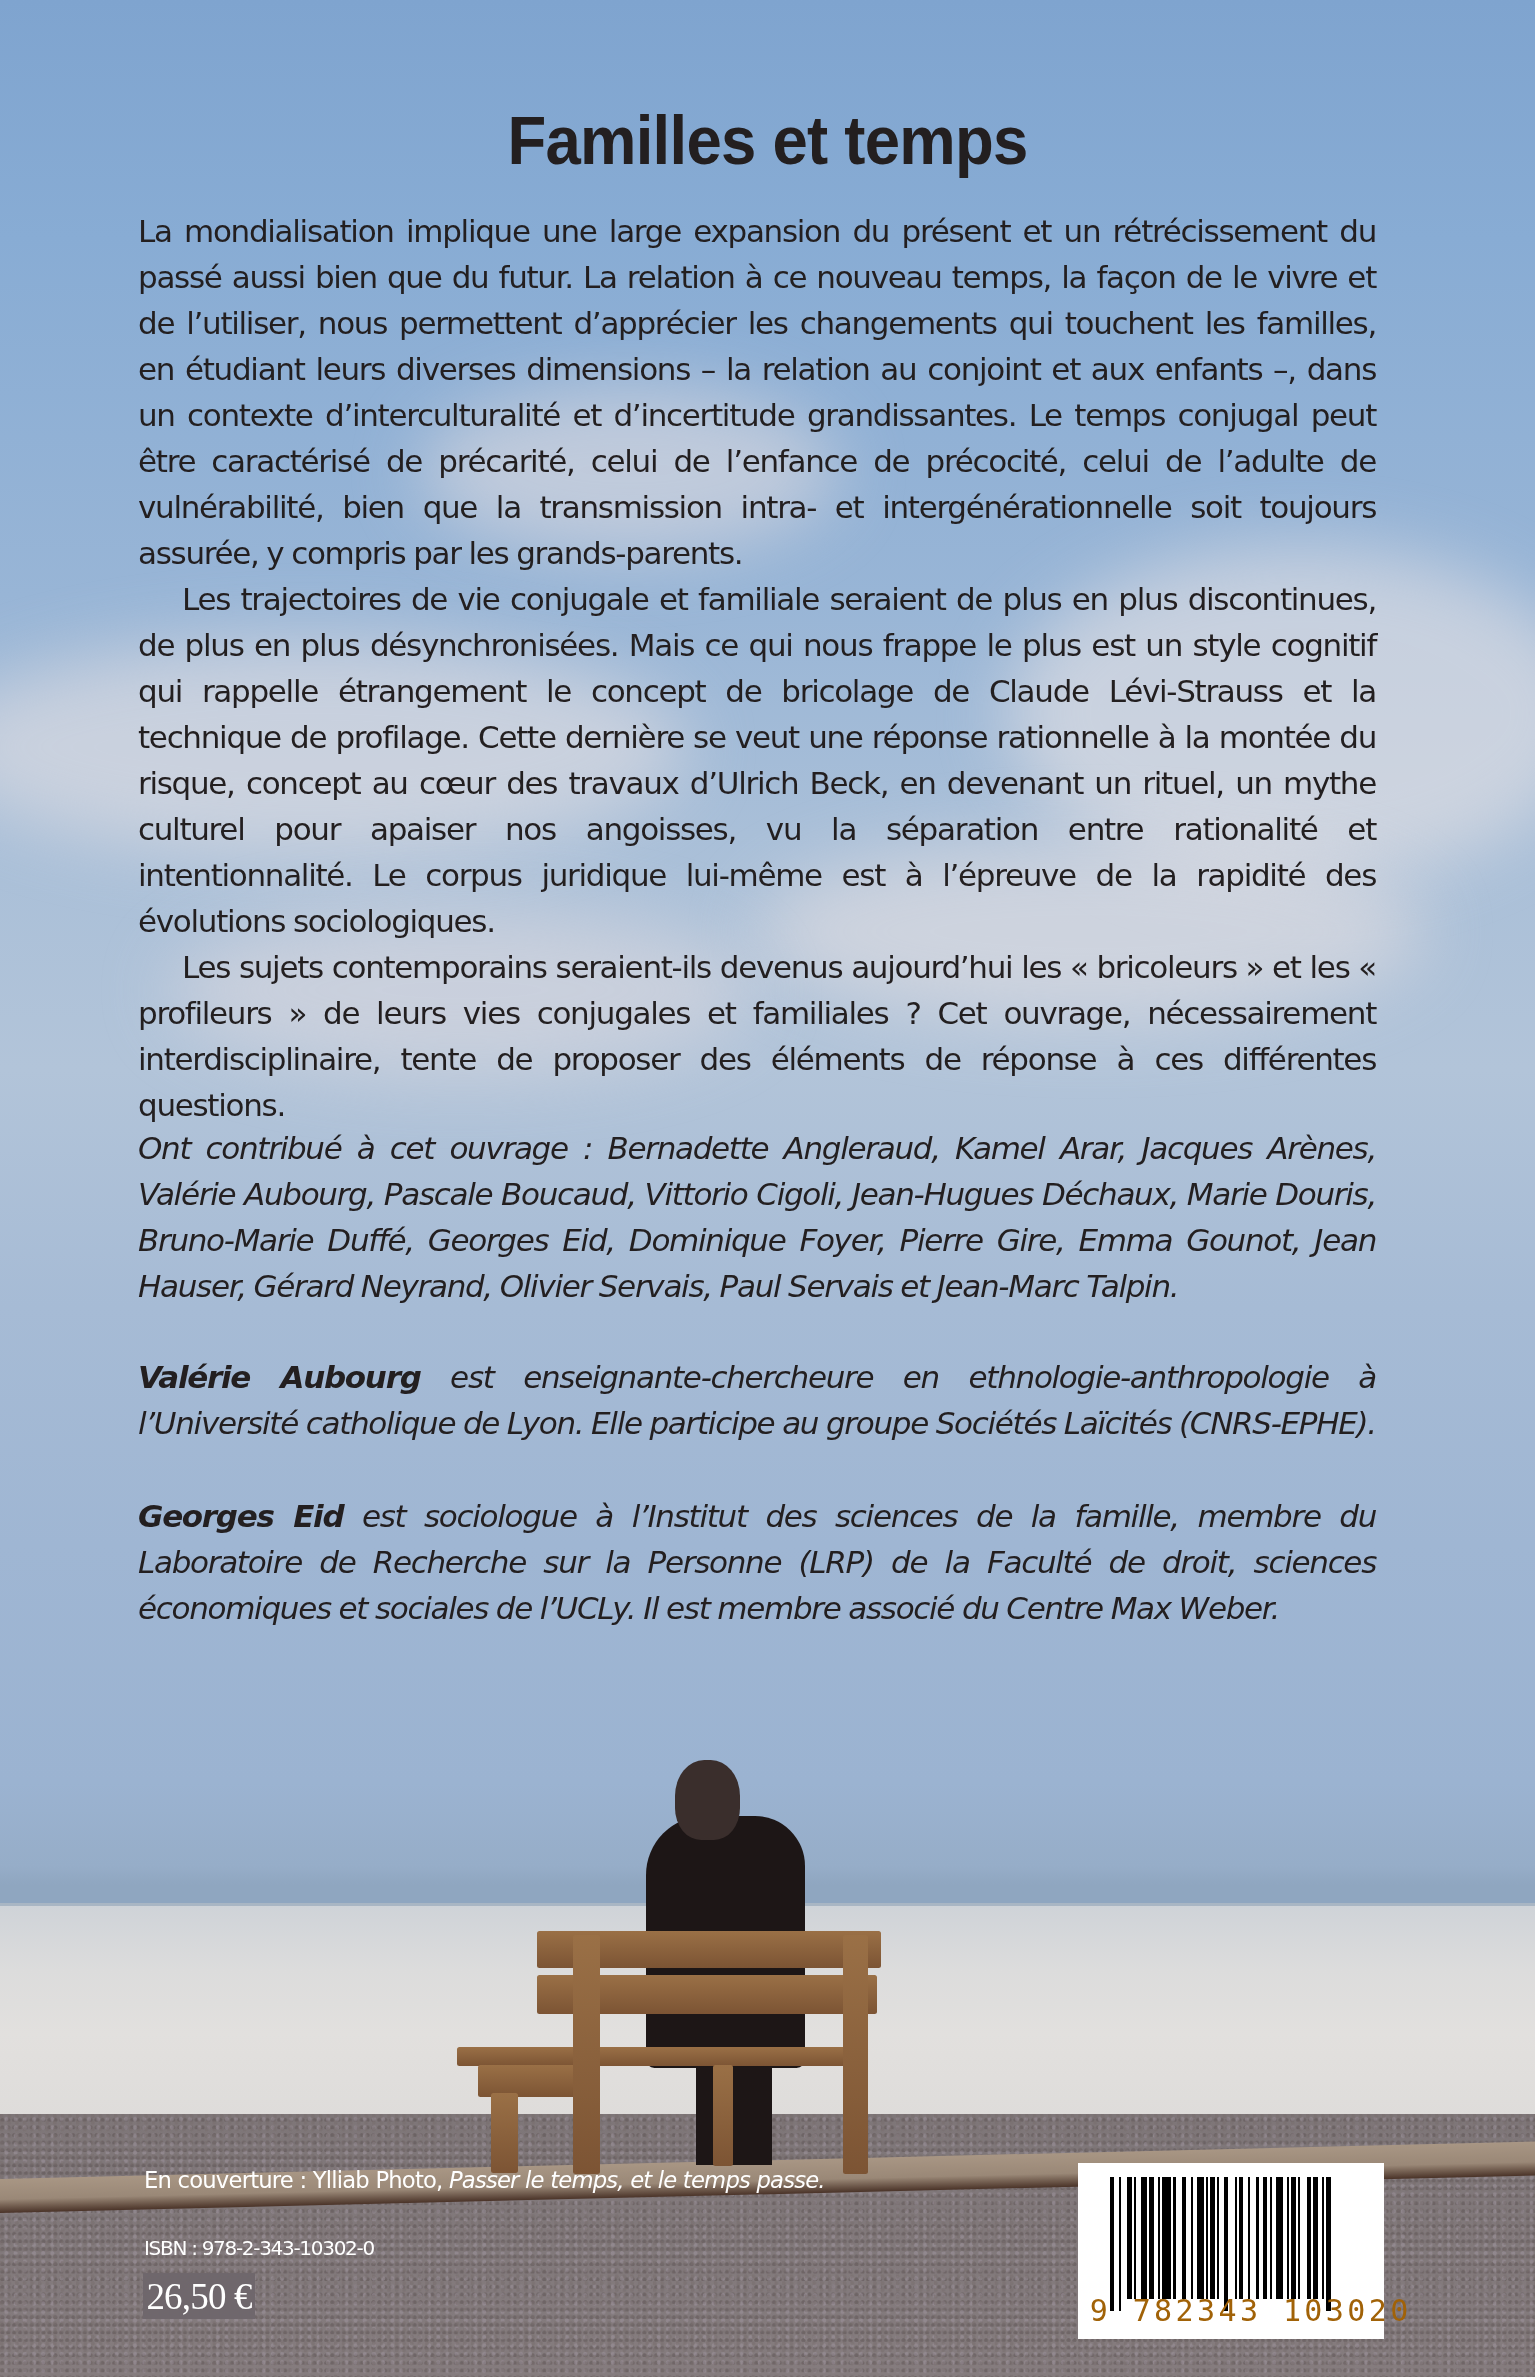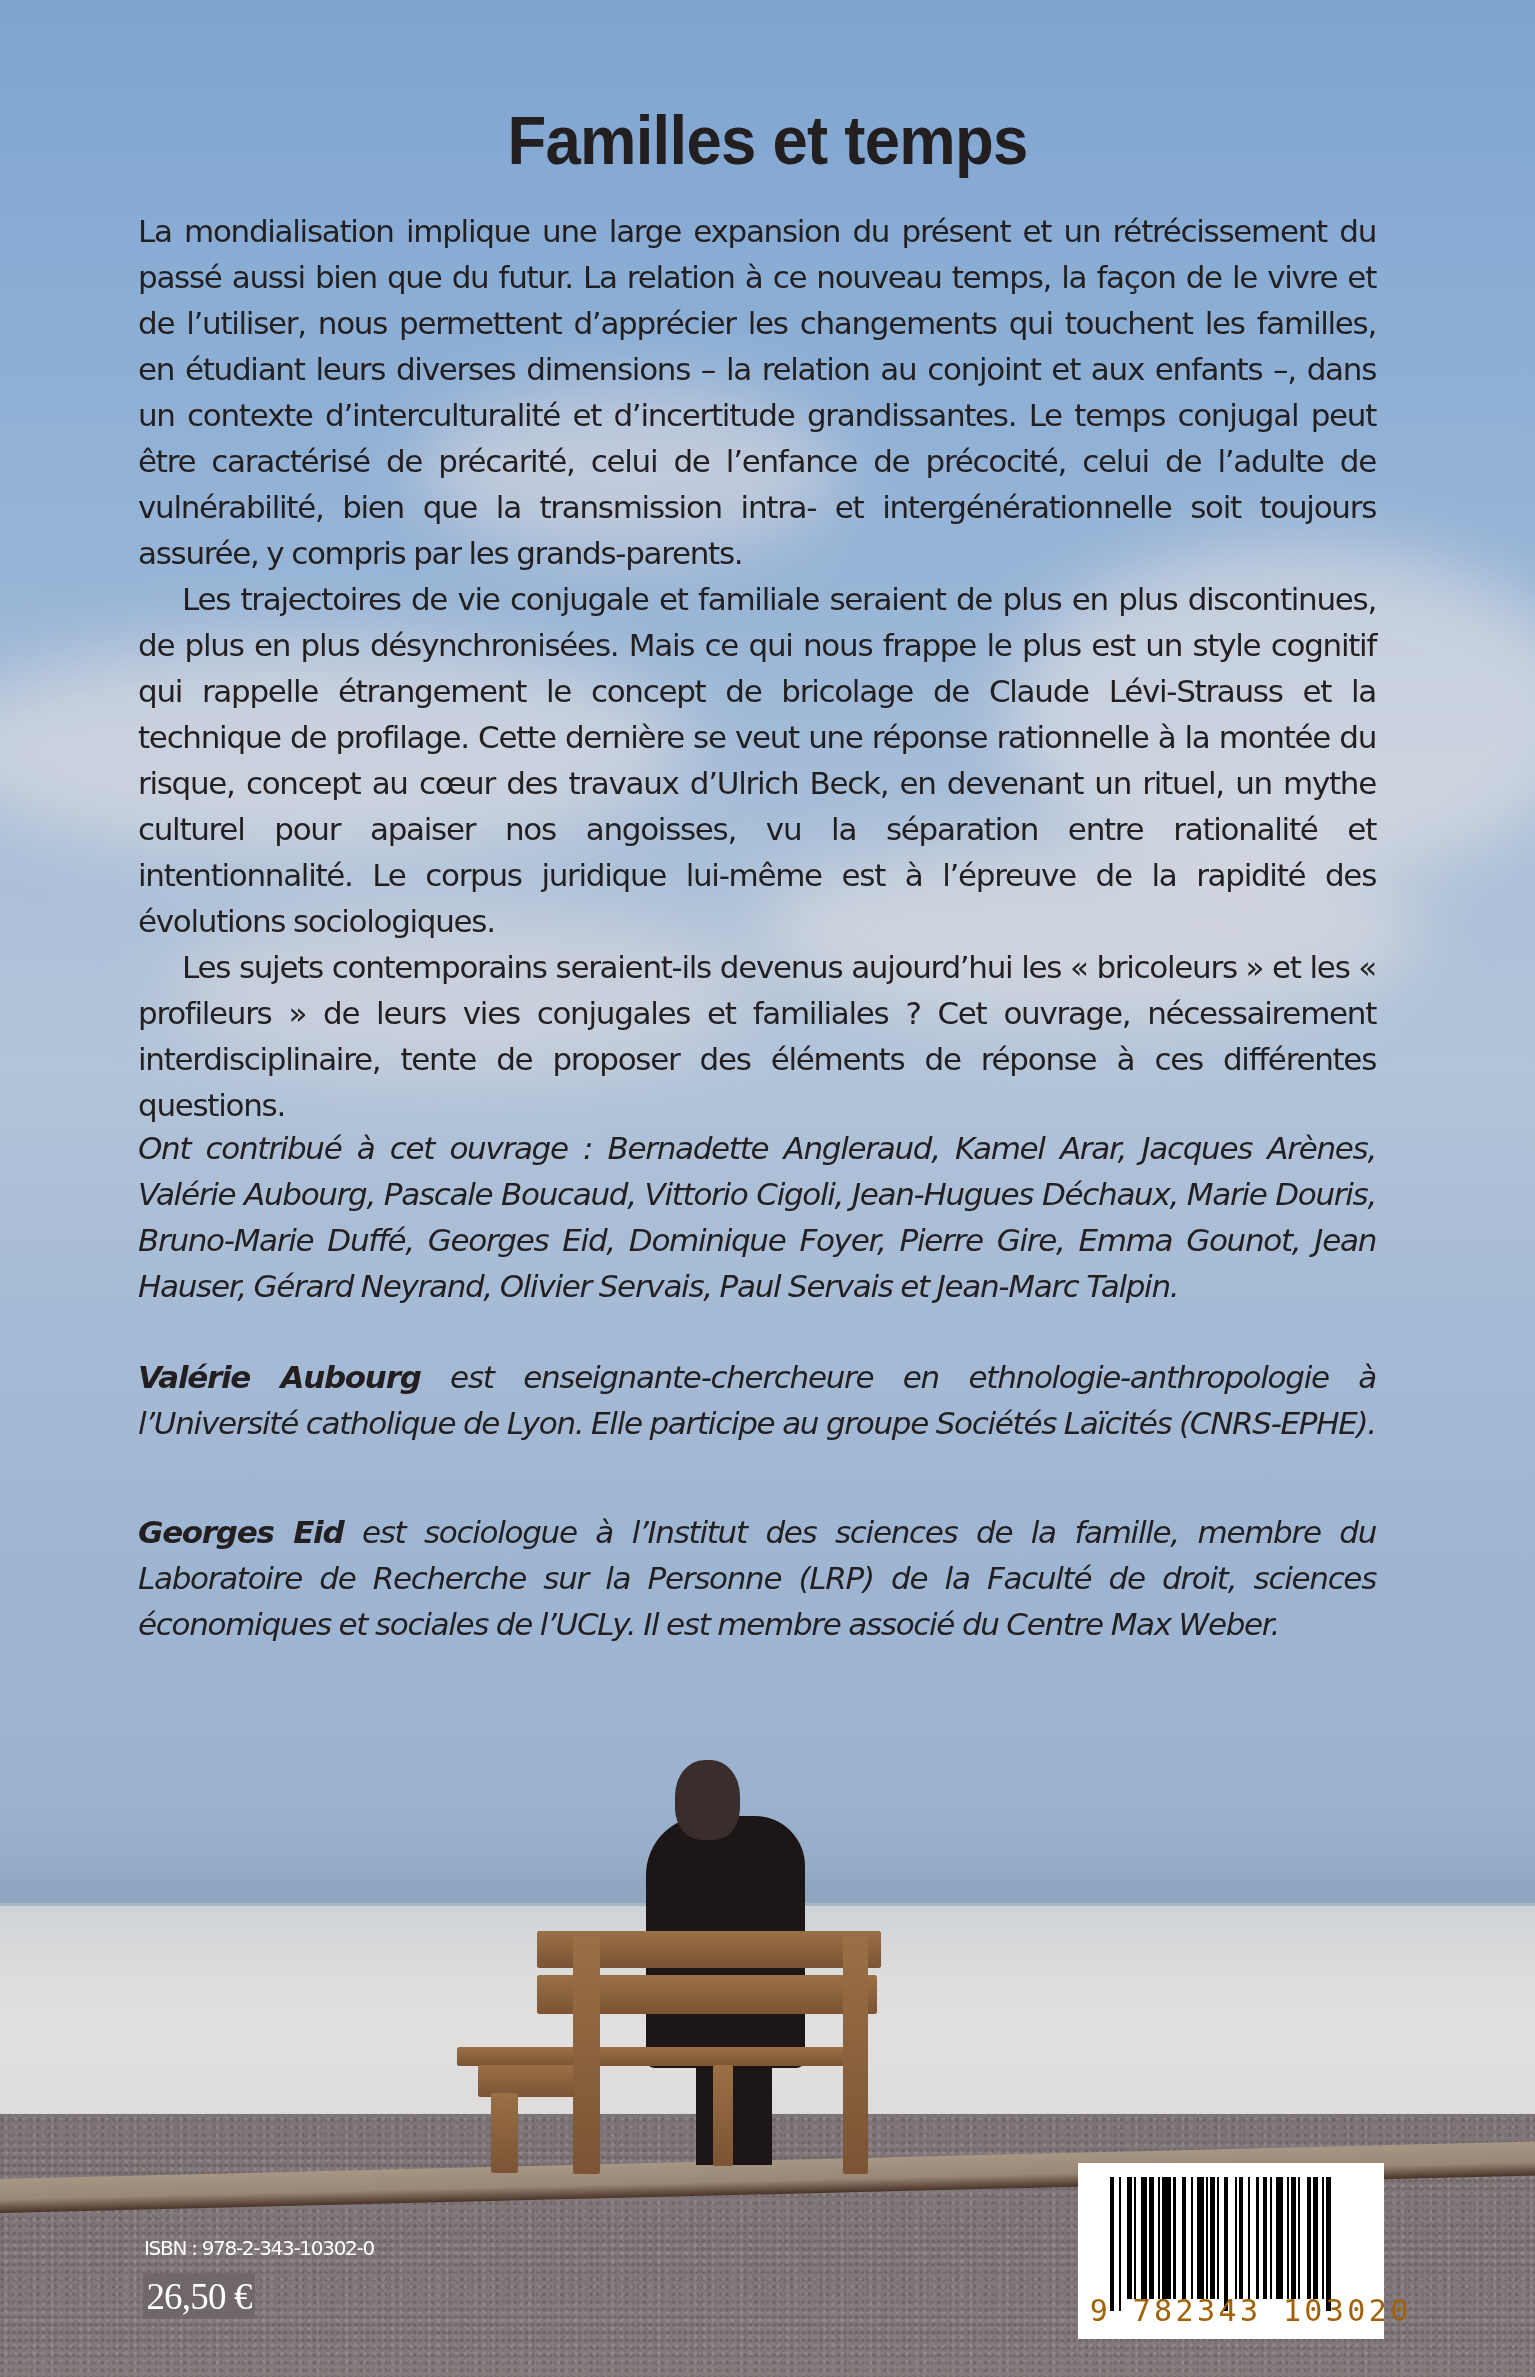--- a/index.html
+++ b/index.html
@@ -73,25 +73,28 @@
     <p class="para indent">Les sujets contemporains seraient-ils devenus aujourd’hui les « bricoleurs » et les « profileurs » de leurs vies conjugales et familiales ? Cet ouvrage, nécessairement interdisciplinaire, tente de proposer des éléments de réponse à ces différentes questions.</p>
   </div>
 
   <div class="body-text it" style="top:1354px;">
     <p class="para"><span class="b">Valérie Aubourg</span><span> est enseignante-chercheure en ethnologie-anthropologie à l’Université catholique de Lyon. Elle participe au groupe Sociétés Laïcités (CNRS-EPHE).</span></p>
   </div>
 
   <div class="body-text it" style="top:1125px;">
     <p class="para">Ont contribué à cet ouvrage : Bernadette Angleraud, Kamel Arar, Jacques Arènes, Valérie Aubourg, Pascale Boucaud, Vittorio Cigoli, Jean-Hugues Déchaux, Marie Douris, Bruno-Marie Duffé, Georges Eid, Dominique Foyer, Pierre Gire, Emma Gounot, Jean Hauser, Gérard Neyrand, Olivier Servais, Paul Servais et Jean-Marc Talpin.</p>
   </div>
-  <div class="body-text it" style="top:1493px;margin-top:16px;">
+  <div class="body-text it" style="top:1493px;">
     <p class="para"><span class="b">Georges Eid</span><span> est sociologue à l’Institut des sciences de la famille, membre du Laboratoire de Recherche sur la Personne (LRP) de la Faculté de droit, sciences économiques et sociales de l’UCLy. Il est membre associé du Centre Max Weber.</span></p>
   </div>
 
 
+  <div class="credit">
+    <span>En couverture : Ylliab Photo, </span><span class="it">Passer le temps, et le temps passe.</span>
+  </div>
 
   <div class="isbn">ISBN : 978-2-343-10302-0</div>
   <div class="price">26,50 €</div>
 
   <div class="barcode">
     <div class="bars" id="bars">
         <div class="bar long" style="width: 4.4px; flex: 0 0 auto;"></div>
         <div style="background: transparent; height: 0.8px; width: 4.4px; flex: 0 0 auto;"></div>
         <div class="bar long" style="width: 2.2px; flex: 0 0 auto;"></div>
         <div style="background: transparent; height: 0.8px; width: 6.5px; flex: 0 0 auto;"></div>

